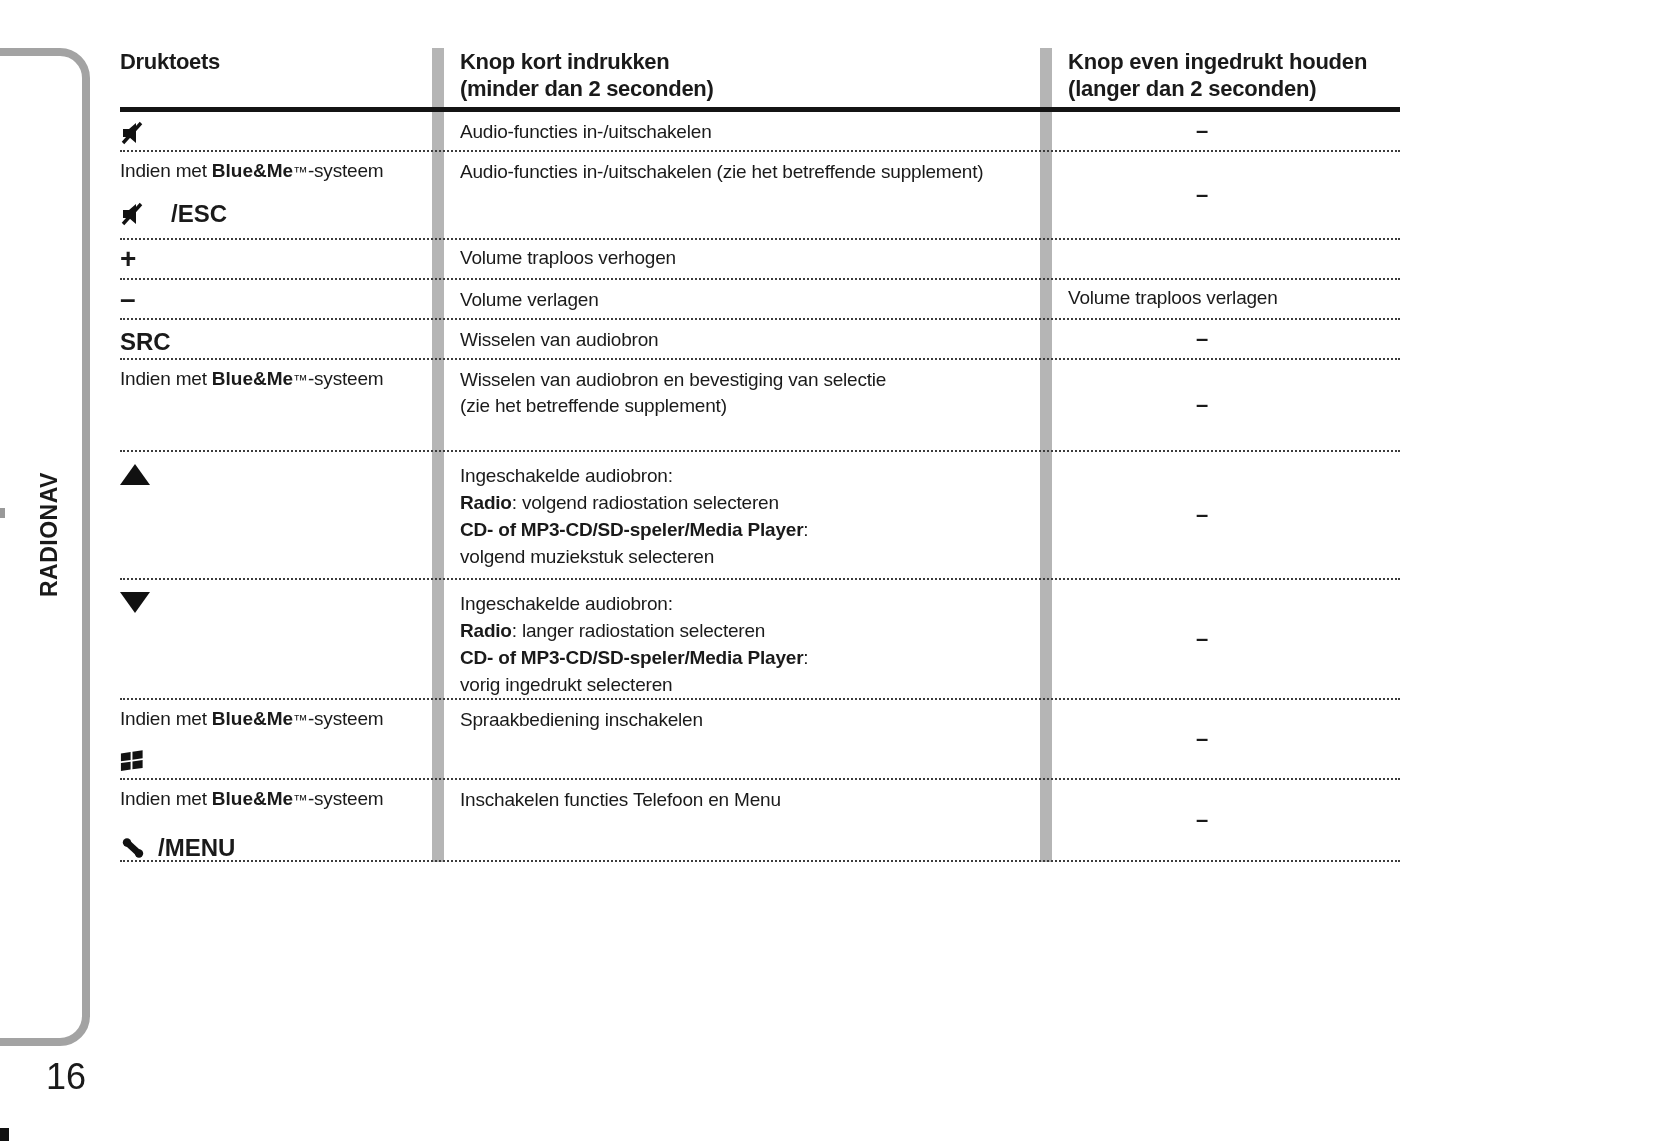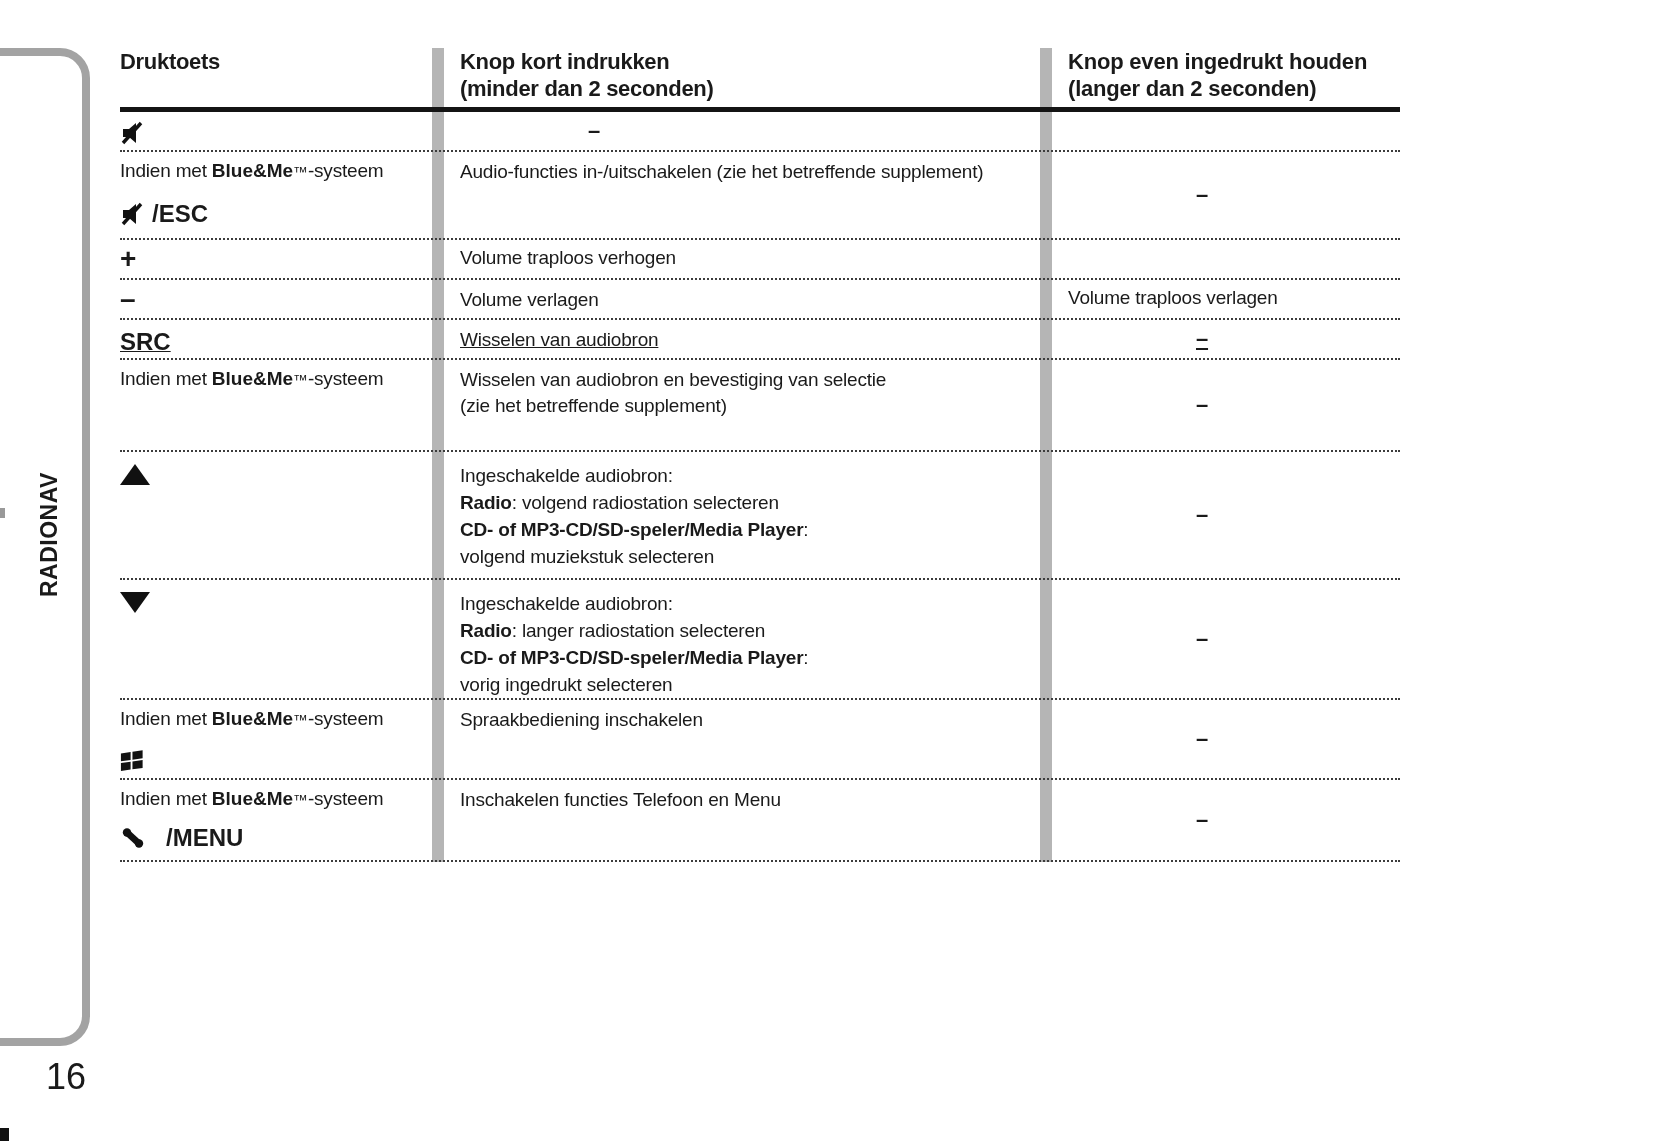--- a/index.html
+++ b/index.html
@@ -31,21 +31,21 @@
   .thick-rule{height:5px;background:#141414;}
   .row{display:flex;border-bottom:2px dotted #3c3c3c;box-sizing:border-box;}
   .c1{width:340px;box-sizing:border-box;padding:8px 10px 0 0;}
   .c2{width:608px;box-sizing:border-box;padding:7px 12px 16px 0;font-size:19px;line-height:26px;letter-spacing:-.2px;}
   .c3{width:332px;box-sizing:border-box;font-size:19px;letter-spacing:-.2px;}
   .c3.text{padding-top:7px;}
   .c3.dashcell{display:flex;align-items:center;padding-left:128px;font-weight:bold;font-size:22px;}
   .sysline{font-size:19px;letter-spacing:-.2px;}
   .sysline b{letter-spacing:0;}
   .tm{font-size:15px;}
-  .btnline{margin-top:18px;font-weight:bold;font-size:24px;display:flex;align-items:center;gap:4px;}
+  .btnline{margin-top:18px;font-weight:bold;font-size:24px;display:flex;align-items:center;gap:23px;}
   .btn-solo{font-weight:bold;font-size:24px;}
   .btn-plusminus{font-weight:bold;font-size:28px;line-height:22px;}
   .tri-up{width:0;height:0;border-left:15px solid transparent;border-right:15px solid transparent;border-bottom:21px solid #111;margin-top:4px;}
   .tri-down{width:0;height:0;border-left:15px solid transparent;border-right:15px solid transparent;border-top:21px solid #111;margin-top:4px;}
   .icon svg{display:block;}
   .mline{display:block;}
 </style>
 </head>
 <body>
 
@@ -78,20 +78,21 @@
 
     <div class="row" style="height:40px;">
       <div class="c1">
         <span class="icon">
           <svg width="28" height="26" viewBox="0 0 26 26">
             <polygon points="2,9 8,9 15,3 15,23 8,17 2,17" fill="#111"></polygon>
             <line x1="2" y1="23" x2="20" y2="3" stroke="#111" stroke-width="3.4"></line>
           </svg>
         </span>
       </div>
+      <div class="c2">Audio-functies in-/uitschakelen</div>
       <div class="c3 dashcell">–</div>
     </div>
 
     <div class="row" style="height:88px;">
       <div class="c1">
         <div class="sysline"><span>Indien met </span><b>Blue&amp;Me</b><span class="tm">™</span><span>-systeem</span></div>
         <div class="btnline">
           <span class="icon">
             <svg width="28" height="26" viewBox="0 0 26 26">
               <polygon points="2,9 8,9 15,3 15,23 8,17 2,17" fill="#111"></polygon>
@@ -113,21 +114,21 @@
     </div>
 
     <div class="row" style="height:40px;">
       <div class="c1">
         <span class="btn-plusminus">–</span>
       </div>
       <div class="c2">Volume verlagen</div>
       <div class="c3 text">Volume traploos verlagen</div>
     </div>
 
-    <div class="row" style="height:40px;text-decoration:underline;">
+    <div class="row" style="height:40px;">
       <div class="c1">
         <span class="btn-solo">SRC</span>
       </div>
       <div class="c2">Wisselen van audiobron</div>
       <div class="c3 dashcell">–</div>
     </div>
 
     <div class="row" style="height:92px;">
       <div class="c1">
         <div class="sysline"><span>Indien met </span><b>Blue&amp;Me</b><span class="tm">™</span><span>-systeem</span></div>
@@ -181,21 +182,21 @@
           </span>
         </div>
       </div>
       <div class="c2">Spraakbediening inschakelen</div>
       <div class="c3 dashcell">–</div>
     </div>
 
     <div class="row" style="height:82px;">
       <div class="c1">
         <div class="sysline"><span>Indien met </span><b>Blue&amp;Me</b><span class="tm">™</span><span>-systeem</span></div>
-        <div class="btnline" style="margin-top:14px;gap:20px;">
+        <div class="btnline" style="margin-top:24px;gap:12px;">
           <span class="icon">
             <svg width="26" height="26" viewBox="0 0 26 26">
               <line x1="7" y1="7.5" x2="19" y2="18.5" stroke="#111" stroke-width="6.5"></line>
               <circle cx="7" cy="7.5" r="4.2" fill="#111"></circle>
               <circle cx="19" cy="18.5" r="4.2" fill="#111"></circle>
             </svg>
           </span>
           <span>/MENU</span>
         </div>
       </div>

